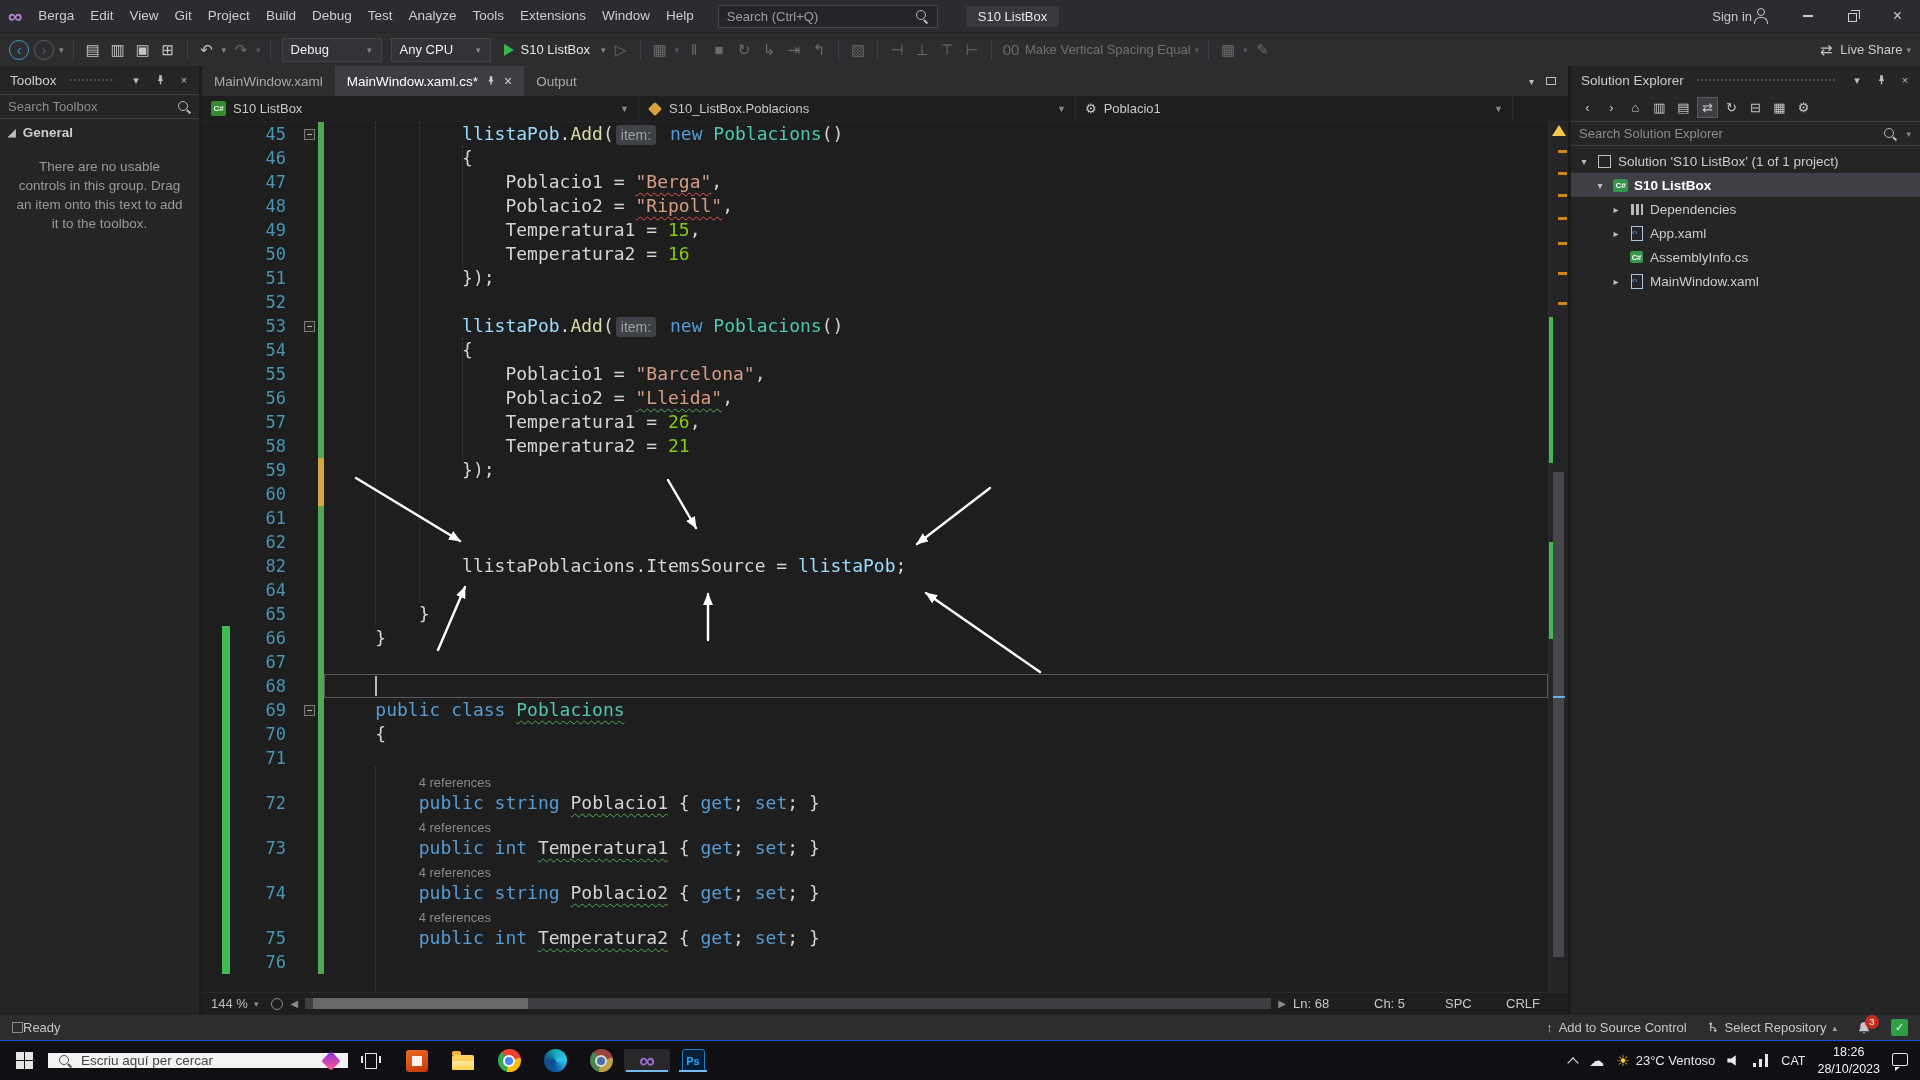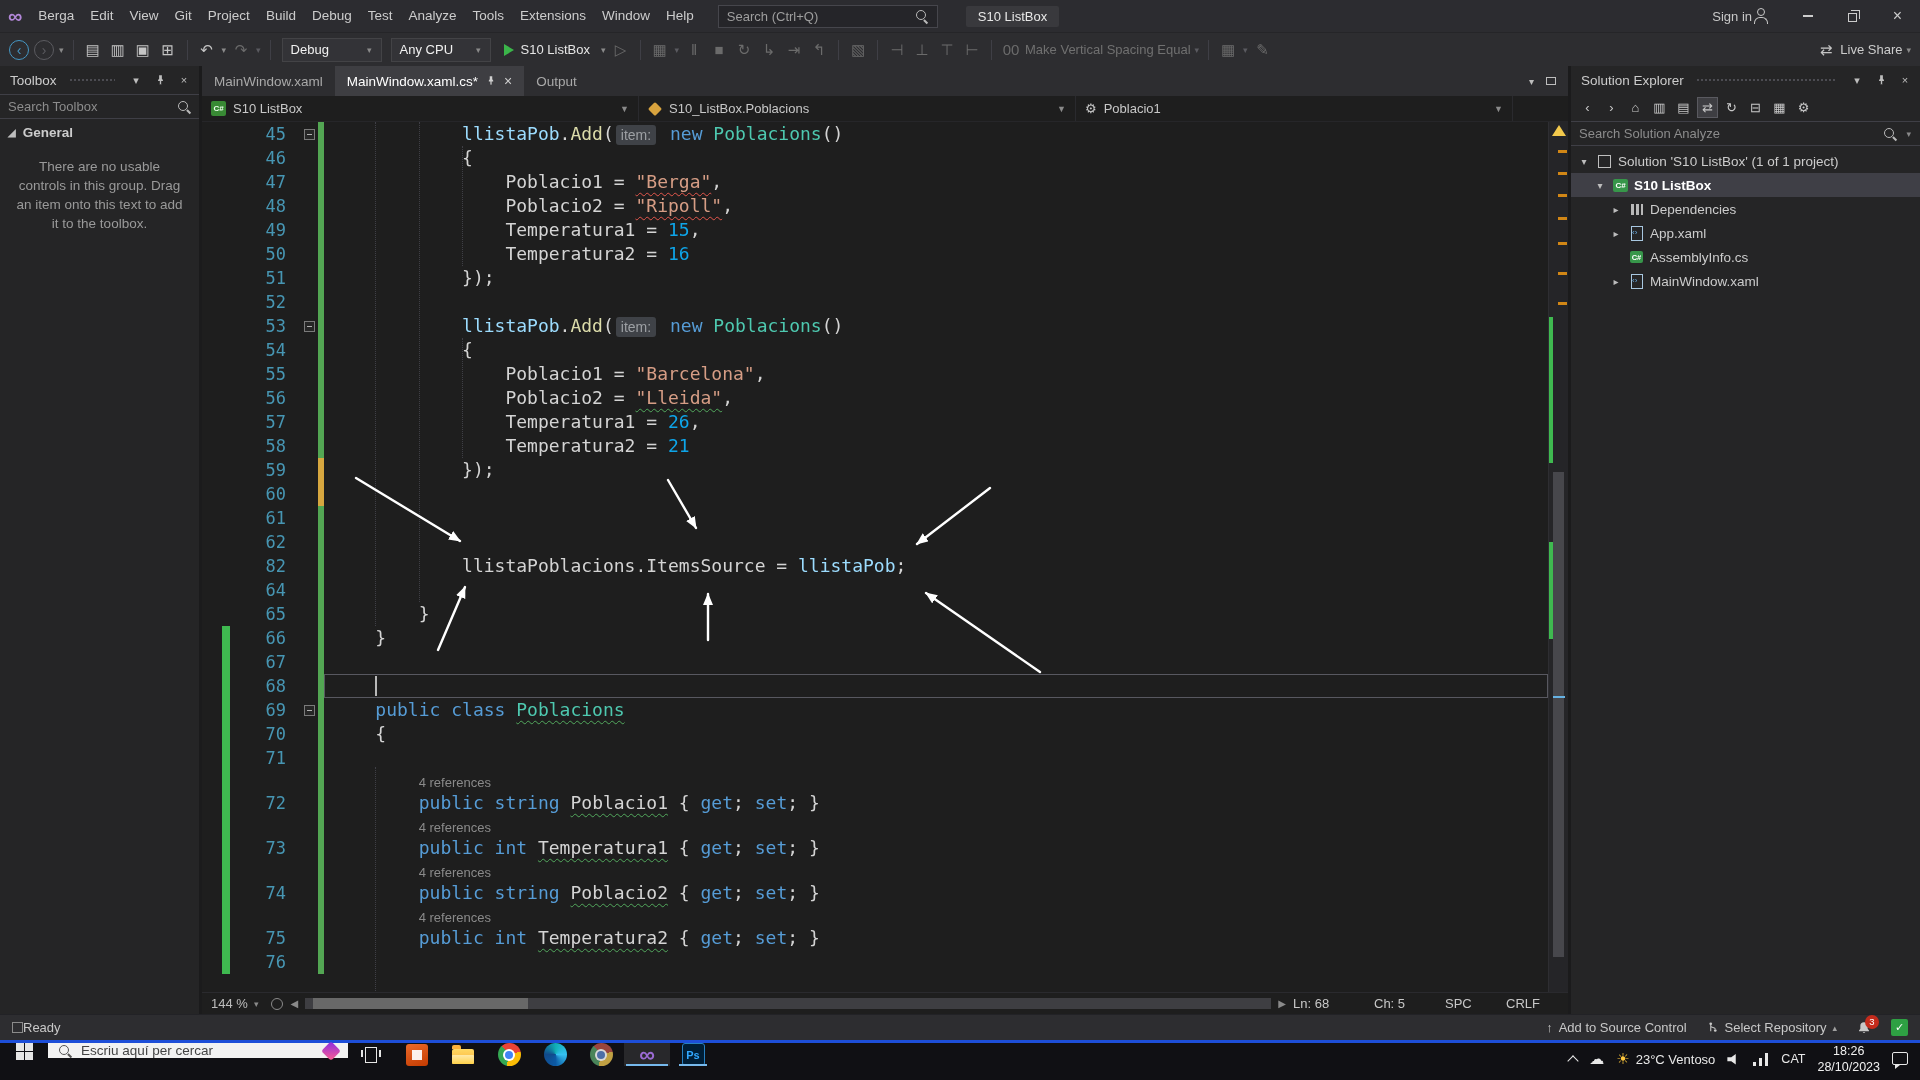--- a/index.html
+++ b/index.html
@@ -82,21 +82,21 @@
 .fold{width:18px;flex:none;display:flex;align-items:center;justify-content:center}
 .fold.box::before{content:"";width:9px;height:9px;border:1px solid #7A7A7A;background-color:#262626;background-image:linear-gradient(#B0B0B0,#B0B0B0);background-size:5px 1px;background-position:center;background-repeat:no-repeat}
 .chbar{width:6px;flex:none}
 .chbar.g{background:#53A653}
 .chbar.o{background:#D7A73F}
 .lcontent{flex:1;white-space:pre;position:relative;padding-left:8px;color:#D4D4D4}
 .cur .lcontent{box-shadow:inset 0 0 0 1px #585860}
 .cur .lcontent::after{content:"";position:absolute;left:51px;top:2px;bottom:2px;width:1.5px;background:#B8B8B8}
 .lens{font-family:"Liberation Sans",sans-serif;font-size:13px;color:#8A8A8A}
 .iguide{position:absolute;width:0;border-left:1px dotted #3F3F46;z-index:0}
-.tk-kw{color:#569CD6}.tk-type{color:#4EC9B0}.tk-str{color:#D69D85}.tk-num{color:#0ea5e9}
+.tk-kw{color:#569CD6}.tk-type{color:#4EC9B0}.tk-str{color:#D69D85}.tk-num{color:#84cc16}
 .tk-var{color:#9CDCFE}.tk-meth{color:#DCDCAA}.tk-pl{color:#D4D4D4}.tk-prop{color:#D4D4D4}
 .tk-hint{background:#3F4247;color:#9DA0A4;border-radius:3px;padding:1px 5px;margin:0 3px 0 2px;font-size:14px;font-family:"Liberation Sans",sans-serif;display:inline-block;line-height:18px}
 .sq-red{text-decoration:underline wavy #E4564C 1.2px;text-underline-offset:3.5px}
 .sq-grn{text-decoration:underline wavy #52A85D 1.2px;text-underline-offset:3.5px}
 .arrows{position:absolute;inset:0;width:100%;height:100%;pointer-events:none;z-index:5}
 
 .vscroll{position:absolute;right:0;top:0;bottom:0;width:20px;background:#252528;border-left:1px solid #2E2E32;z-index:6}
 .vthumb{position:absolute;left:4px;right:4px;top:350px;height:485px;background:#47474C}
 .warn{position:absolute;left:3px;top:3px;width:0;height:0;border-left:7px solid transparent;border-right:7px solid transparent;border-bottom:11px solid #F2C94C}
 .mark-o{position:absolute;right:1px;width:9px;height:3px;background:#D18616;display:block}
@@ -135,21 +135,21 @@
 .ready-ic{width:11px;height:11px;border:1.3px solid #8A8A8A}
 .sb-right{margin-left:auto;display:flex;align-items:center;gap:20px}
 .sb-item{display:flex;align-items:center;gap:6px;white-space:nowrap}
 .up-ic{font-size:13px}
 .mini-caret{font-size:9px;color:#A0A0A0}
 .sb-bell{position:relative;display:flex;align-items:center}
 .badge{position:absolute;top:-6px;right:-8px;min-width:14px;height:14px;background:#C42B1C;color:#FFF;border-radius:7px;font-size:9.5px;display:flex;align-items:center;justify-content:center;padding:0 3px;font-style:normal}
 .check-chip{width:17px;height:17px;background:#2EA043;color:#FFF;font-size:11px;display:flex;align-items:center;justify-content:center;border-radius:2px}
 
 
-.taskbar{position:absolute;left:0;right:0;bottom:0;height:40px;background:#101014;display:flex;align-items:flex-start;border-top:3px solid #1d4ed8}
+.taskbar{position:absolute;left:0;right:0;bottom:0;height:40px;background:#101014;display:flex;align-items:center;border-top:1px solid #1d4ed8}
 .tk-start{width:48px;display:flex;align-items:center;justify-content:center}
 .win-logo{width:17px;height:17px;background:linear-gradient(#E6E6E6,#E6E6E6) 0 0,linear-gradient(#E6E6E6,#E6E6E6) 9px 0,linear-gradient(#E6E6E6,#E6E6E6) 0 9px,linear-gradient(#E6E6E6,#E6E6E6) 9px 9px;background-size:8px 8px;background-repeat:no-repeat}
 .tk-search{width:300px;background:#F2F2F2;display:flex;align-items:center;gap:9px;padding:0 10px;color:#444;font-size:13.5px}
 .tk-search .mag{color:#555}
 .ic-highlight{margin-left:auto;width:14px;height:14px;transform:rotate(45deg);background:linear-gradient(135deg,#8A2BE2,#FF5E8E);border-radius:3px;flex:none}
 .tk-apps{display:flex}
 .tk-app{width:46px;display:flex;align-items:center;justify-content:center;position:relative}
 .tk-app.running::after{content:"";position:absolute;left:9px;right:9px;bottom:0;height:2.5px;background:#76B9ED}
 .tk-app.active{background:rgba(255,255,255,.10)}
 .tk-app.active::after{left:2px;right:2px}
@@ -712,21 +712,21 @@
           <span class="se-tool">⌂</span>
           <span class="se-tool">▥</span>
           <span class="se-tool">▤</span>
           <span class="se-tool hl">⇄</span>
           <span class="se-tool">↻</span>
           <span class="se-tool">⊟</span>
           <span class="se-tool">▦</span>
           <span class="se-tool">⚙</span>
         </div>
       <div class="search-row">
-        <span class="ph">Search Solution Analyze</span>
+        <span class="ph">Search Solution Explorer</span>
         <span class="mag"></span>
         <span class="tb-caret">▾</span>
       </div>
       <div class="tree" id="se-tree">
           <div class="titem" style="padding-left: 6px;">
             <span class="texp">▾</span>
             <span class="ti ti-solution"></span>
             <span>Solution 'S10 ListBox' (1 of 1 project)</span>
           </div>
           <div class="titem sel" style="padding-left: 22px;">

